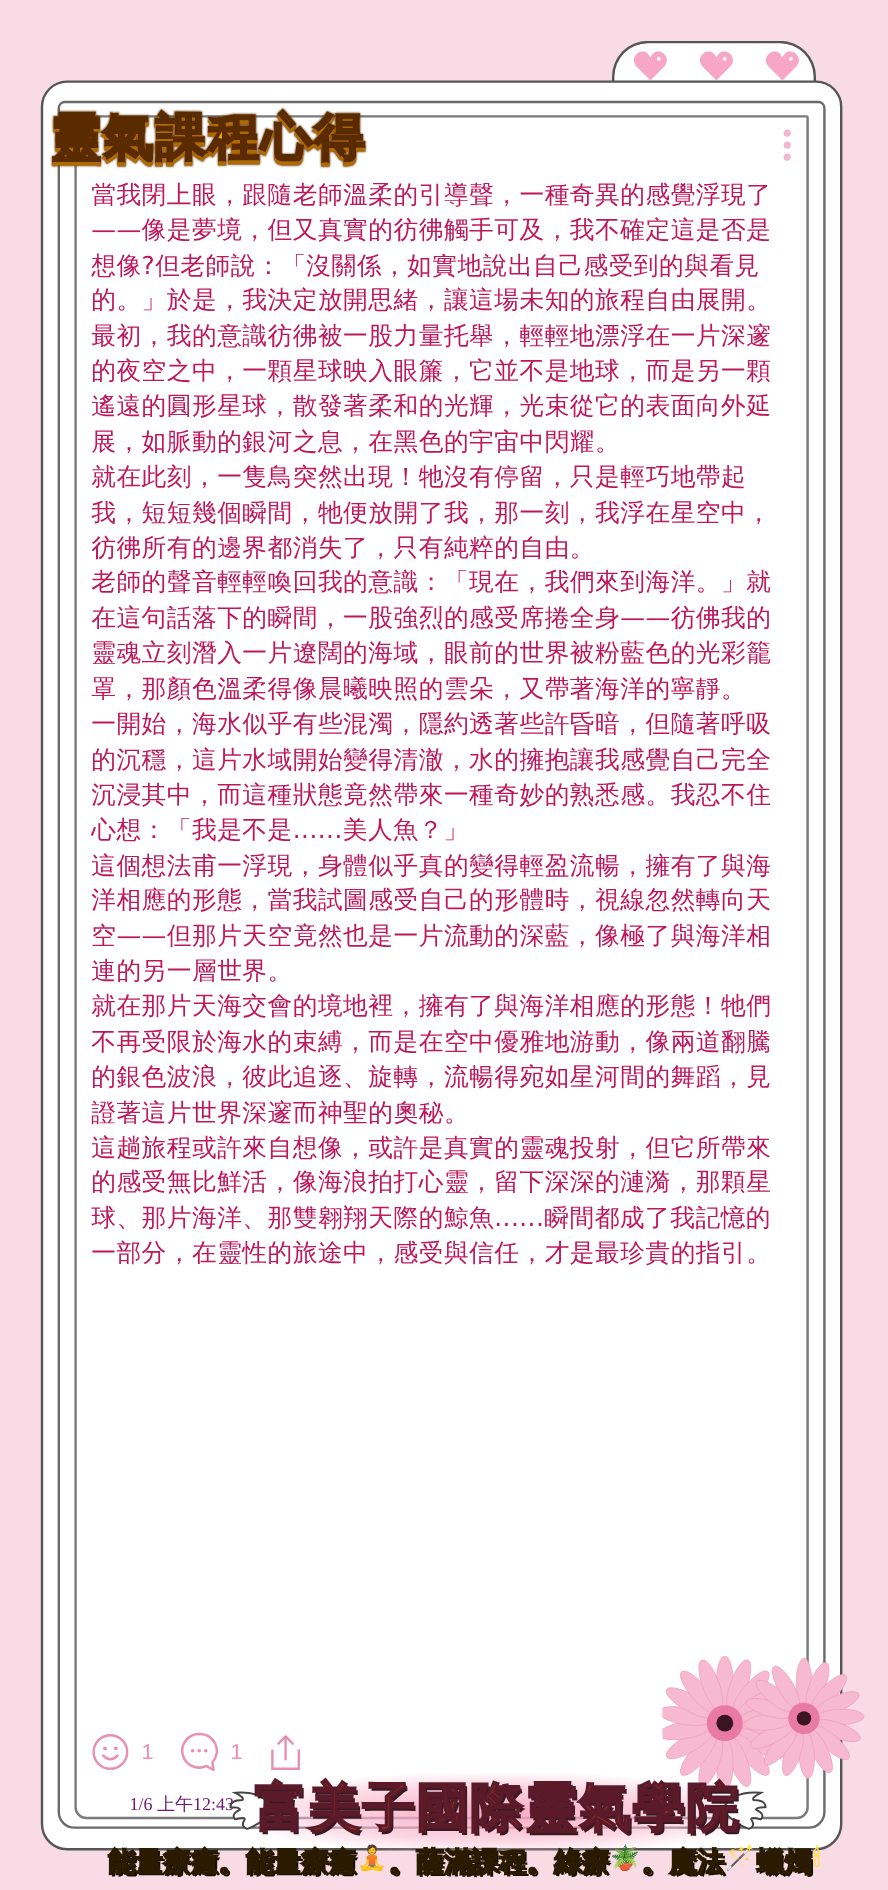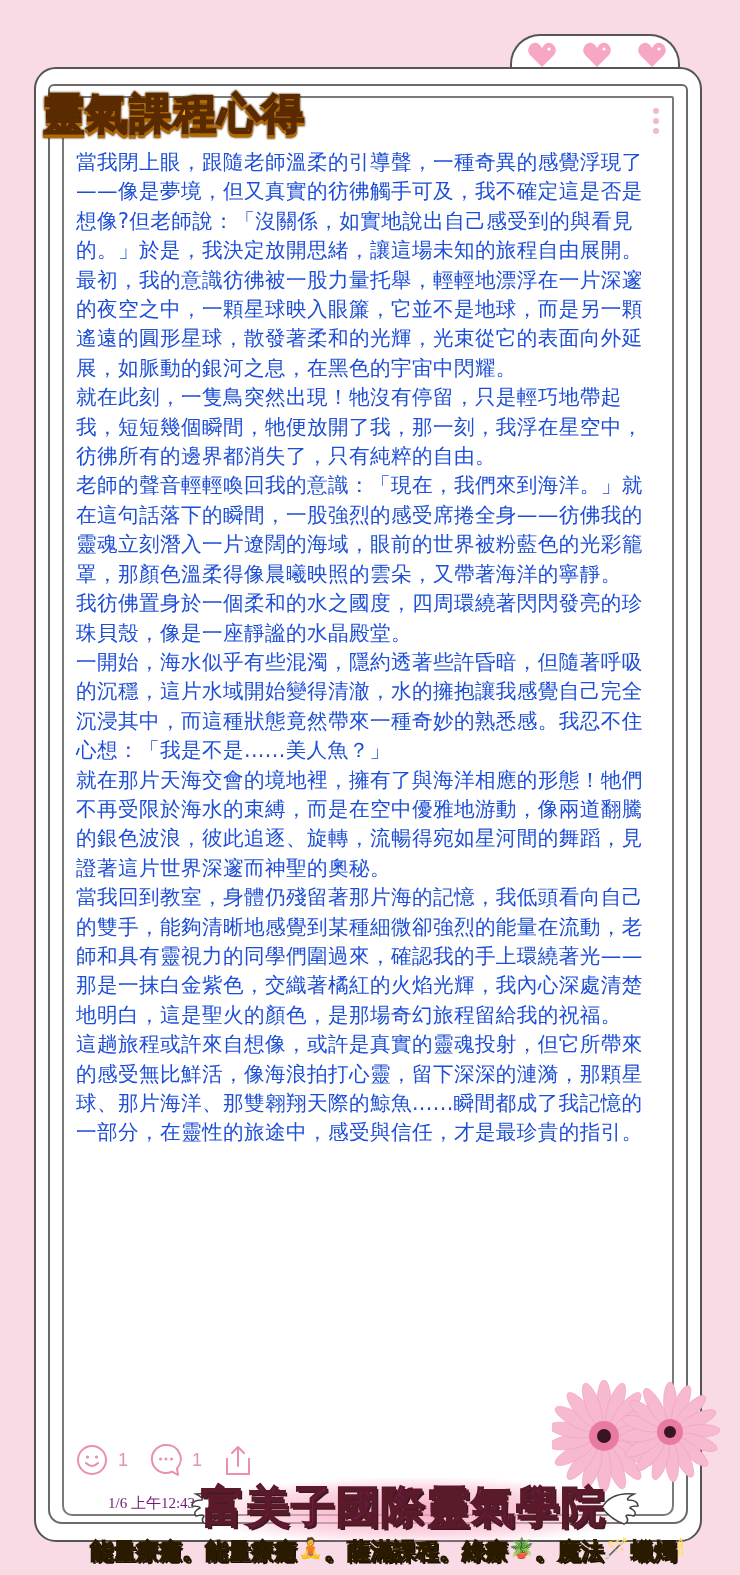--- a/index.html
+++ b/index.html
@@ -51,21 +51,21 @@
     -webkit-background-clip: text; background-clip: text;
     -webkit-text-fill-color: transparent;
     -webkit-text-stroke: 2px #5a2a00;
     filter: drop-shadow(0 3px 0 #b06a00) drop-shadow(0 0 1px #3a1a00);
     white-space: nowrap;
   }
 
   
   .content {
     position: absolute; left: 76px; top: 148px; width: 575px;
-    font-size: 20.6px; line-height: 29.4px; color: #1d4ed8;
+    font-size: 20.6px; line-height: 29.4px; color: #be185d;
     font-weight: 500; letter-spacing: 0.4px;
   }
   .content p { white-space: normal; word-break: break-all; }
 
   
   .actions {
     position: absolute; left: 76px; top: 1443px; height: 34px;
     display: flex; align-items: center;
   }
   .act { display: flex; align-items: center; margin-right: 22px; }
@@ -82,24 +82,24 @@
   
   .school-glow {
     position: absolute; left: 200px; top: 1478px; width: 430px; height: 66px;
     background: radial-gradient(ellipse at center, rgba(246,160,190,0.9) 0%, rgba(250,190,210,0.6) 50%, rgba(255,255,255,0) 75%);
     border-radius: 40px;
   }
   .wing { position: absolute; top: 1488px; }
   .wing.left { left: 190px; }
   .wing.right { left: 600px; }
   .school {
-    position: absolute; left: 201px; top: 1477px; width: 390px; height: 60px;
+    position: absolute; left: 212px; top: 1477px; width: 390px; height: 60px;
     font-family: "DejaVu Serif", serif; font-weight: bold;
     font-size: 44px; line-height: 60px; letter-spacing: 1px; text-align: center;
-    color: #a21caf;
+    color: #c2410c;
     -webkit-text-stroke: 1.5px #5a1a2a;
     text-shadow: 2px 2px 0 #3a1a22;
     white-space: nowrap;
   }
 
   
   .tagline {
     position: absolute; left: 54px; top: 1536px; width: 680px; height: 36px;
     display: flex; align-items: flex-start; white-space: nowrap;
     font-family: "DejaVu Sans", sans-serif; font-weight: bold; font-size: 23px;
@@ -143,24 +143,23 @@
     <span></span>
   </div>
 
 <div class="title">靈氣課程心得</div>
 
 <div class="content">
   <p>當我閉上眼，跟隨老師溫柔的引導聲，一種奇異的感覺浮現了——像是夢境，但又真實的彷彿觸手可及，我不確定這是否是想像?但老師說：「沒關係，如實地說出自己感受到的與看見的。」於是，我決定放開思緒，讓這場未知的旅程自由展開。</p>
   <p>最初，我的意識彷彿被一股力量托舉，輕輕地漂浮在一片深邃的夜空之中，一顆星球映入眼簾，它並不是地球，而是另一顆遙遠的圓形星球，散發著柔和的光輝，光束從它的表面向外延展，如脈動的銀河之息，在黑色的宇宙中閃耀。</p>
   <p>就在此刻，一隻鳥突然出現！牠沒有停留，只是輕巧地帶起我，短短幾個瞬間，牠便放開了我，那一刻，我浮在星空中，彷彿所有的邊界都消失了，只有純粹的自由。</p>
   <p>老師的聲音輕輕喚回我的意識：「現在，我們來到海洋。」就在這句話落下的瞬間，一股強烈的感受席捲全身——彷佛我的靈魂立刻潛入一片遼闊的海域，眼前的世界被粉藍色的光彩籠罩，那顏色溫柔得像晨曦映照的雲朵，又帶著海洋的寧靜。</p>
-  <p>我彷佛置身於一個柔和的水之國度，四周環繞著閃閃發亮的珍珠貝殼，像是一座靜謐的水晶殿堂。</p>
   <p>一開始，海水似乎有些混濁，隱約透著些許昏暗，但隨著呼吸的沉穩，這片水域開始變得清澈，水的擁抱讓我感覺自己完全沉浸其中，而這種狀態竟然帶來一種奇妙的熟悉感。我忍不住心想：「我是不是......美人魚？」</p>
+  <p>這個想法甫一浮現，身體似乎真的變得輕盈流暢，擁有了與海洋相應的形態，當我試圖感受自己的形體時，視線忽然轉向天空——但那片天空竟然也是一片流動的深藍，像極了與海洋相連的另一層世界。</p>
   <p>就在那片天海交會的境地裡，擁有了與海洋相應的形態！牠們不再受限於海水的束縛，而是在空中優雅地游動，像兩道翻騰的銀色波浪，彼此追逐、旋轉，流暢得宛如星河間的舞蹈，見證著這片世界深邃而神聖的奧秘。</p>
-  <p>當我回到教室，身體仍殘留著那片海的記憶，我低頭看向自己的雙手，能夠清晰地感覺到某種細微卻強烈的能量在流動，老師和具有靈視力的同學們圍過來，確認我的手上環繞著光——那是一抹白金紫色，交織著橘紅的火焰光輝，我內心深處清楚地明白，這是聖火的顏色，是那場奇幻旅程留給我的祝福。</p>
   <p>這趟旅程或許來自想像，或許是真實的靈魂投射，但它所帶來的感受無比鮮活，像海浪拍打心靈，留下深深的漣漪，那顆星球、那片海洋、那雙翱翔天際的鯨魚......瞬間都成了我記憶的一部分，在靈性的旅途中，感受與信任，才是最珍貴的指引。</p>
 </div>
 
 <div class="actions">
   <div class="act">
     <svg width="32" height="32" viewBox="0 0 32 32">
       <circle cx="16" cy="16" r="14" fill="none" stroke="#e98fb0" stroke-width="2"></circle>
       <circle cx="11.5" cy="13" r="1.6" fill="#e98fb0"></circle>
         <circle cx="20.5" cy="13" r="1.6" fill="#e98fb0"></circle>
       <path d="M10 19 Q16 25 22 19" fill="none" stroke="#e98fb0" stroke-width="2" stroke-linecap="round"></path>

